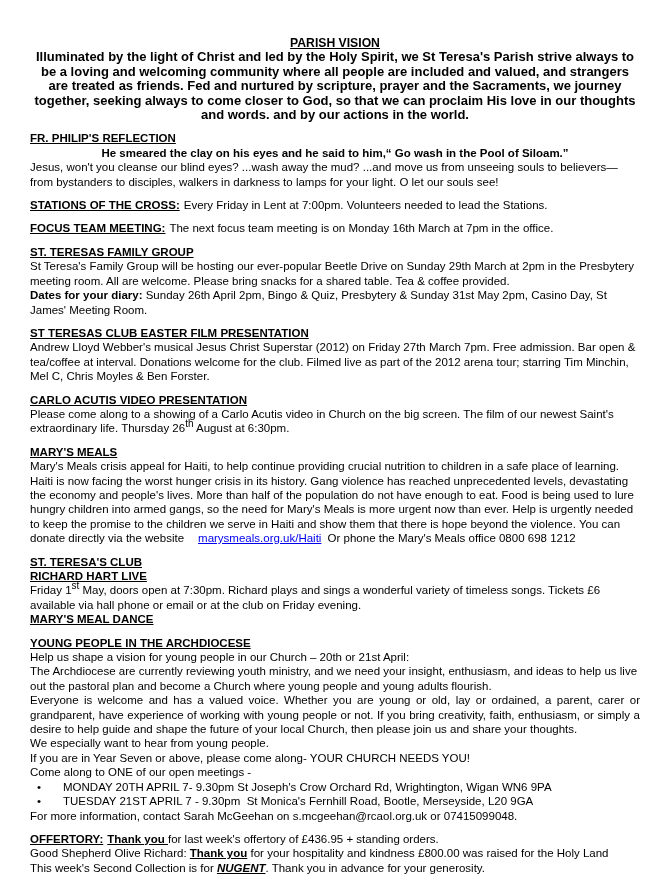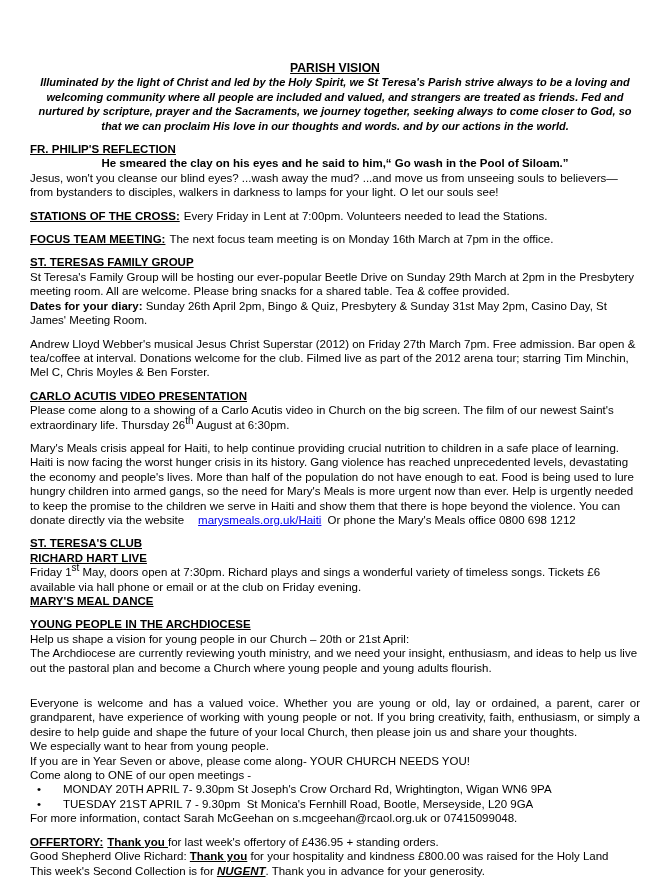--- a/index.html
+++ b/index.html
@@ -4,33 +4,33 @@
 <style>
   html, body {
     margin: 0; padding: 0;
     width: 665px; height: 895px;
     background: #ffffff;
     overflow: hidden;
   }
   .page {
     box-sizing: border-box;
     width: 665px; height: 895px;
-    padding: 61px 25px 10px 30px;
+    padding: 36px 25px 10px 30px;
     font-family: "Liberation Sans", sans-serif;
     font-size: 11.5px;
     line-height: 14.4px;
     color: #000000;
   }
   .b { font-weight: bold; }
   .u { text-decoration: underline; }
   .i { font-style: italic; }
   .center { text-align: center; }
-  .justify { text-align: justify; margin-top: 21px; }
+  .justify { text-align: justify; }
   .title { font-size: 12.2px; }
-  .vision { font-size: 11px; font-style: italic; }
+  .vision { font-size: 13px; }
   .sec { margin-top: 9px; }
   .hsp { margin-right: 4px; }
   .sup { vertical-align: super; font-size: 10px; line-height: 0; }
   .link { color: #0000EE; text-decoration: underline; margin-left: 14px; margin-right: 3px; cursor: pointer; }
   .bullet-row { display: flex; }
   .bullet { flex: none; width: 33px; padding-left: 7px; box-sizing: border-box; }
   .bullet-text { flex: 1; }
 </style>
 </head>
 <body>
@@ -54,29 +54,31 @@
     <span class="b u hsp">FOCUS TEAM MEETING:</span><span>The next focus team meeting is on Monday 16th March at 7pm in the office.</span>
   </div>
 
   <div class="sec">
     <div class="b u">ST. TERESAS FAMILY GROUP</div>
     <div>St Teresa's Family Group will be hosting our ever-popular Beetle Drive on Sunday 29th March at 2pm in the Presbytery meeting room. All are welcome. Please bring snacks for a shared table. Tea &amp; coffee provided.</div>
     <div><span class="b">Dates for your diary:</span><span> Sunday 26th April 2pm, Bingo &amp; Quiz, Presbytery &amp; Sunday 31st May 2pm, Casino Day, St James' Meeting Room.</span></div>
   </div>
 
   <div class="sec">
+    <div class="b u">ST TERESAS CLUB EASTER FILM PRESENTATION</div>
     <div>Andrew Lloyd Webber's musical Jesus Christ Superstar (2012) on Friday 27th March 7pm. Free admission. Bar open &amp; tea/coffee at interval. Donations welcome for the club. Filmed live as part of the 2012 arena tour; starring Tim Minchin, Mel C, Chris Moyles &amp; Ben Forster.</div>
   </div>
 
   <div class="sec">
     <div class="b u">CARLO ACUTIS VIDEO PRESENTATION</div>
     <div><span>Please come along to a showing of a Carlo Acutis video in Church on the big screen. The film of our newest Saint's extraordinary life. Thursday 26</span><span class="sup">th</span><span> August at 6:30pm.</span></div>
   </div>
 
   <div class="sec">
+    <div class="b u">MARY'S MEALS</div>
     <div><span>Mary's Meals crisis appeal for Haiti, to help continue providing crucial nutrition to children in a safe place of learning. Haiti is now facing the worst hunger crisis in its history. Gang violence has reached unprecedented levels, devastating the economy and people's lives. More than half of the population do not have enough to eat. Food is being used to lure hungry children into armed gangs, so the need for Mary's Meals is more urgent now than ever. Help is urgently needed to keep the promise to the children we serve in Haiti and show them that there is hope beyond the violence. You can donate directly via the website</span><a class="link">marysmeals.org.uk/Haiti</a><span> Or phone the Mary's Meals office 0800 698 1212</span></div>
   </div>
 
   <div class="sec">
     <div class="b u">ST. TERESA'S CLUB</div>
     <div class="b u">RICHARD HART LIVE</div>
     <div><span>Friday 1</span><span class="sup">st</span><span> May, doors open at 7:30pm. Richard plays and sings a wonderful variety of timeless songs. Tickets £6 available via hall phone or email or at the club on Friday evening.</span></div>
     <div class="b u">MARY'S MEAL DANCE</div>
   </div>
 

